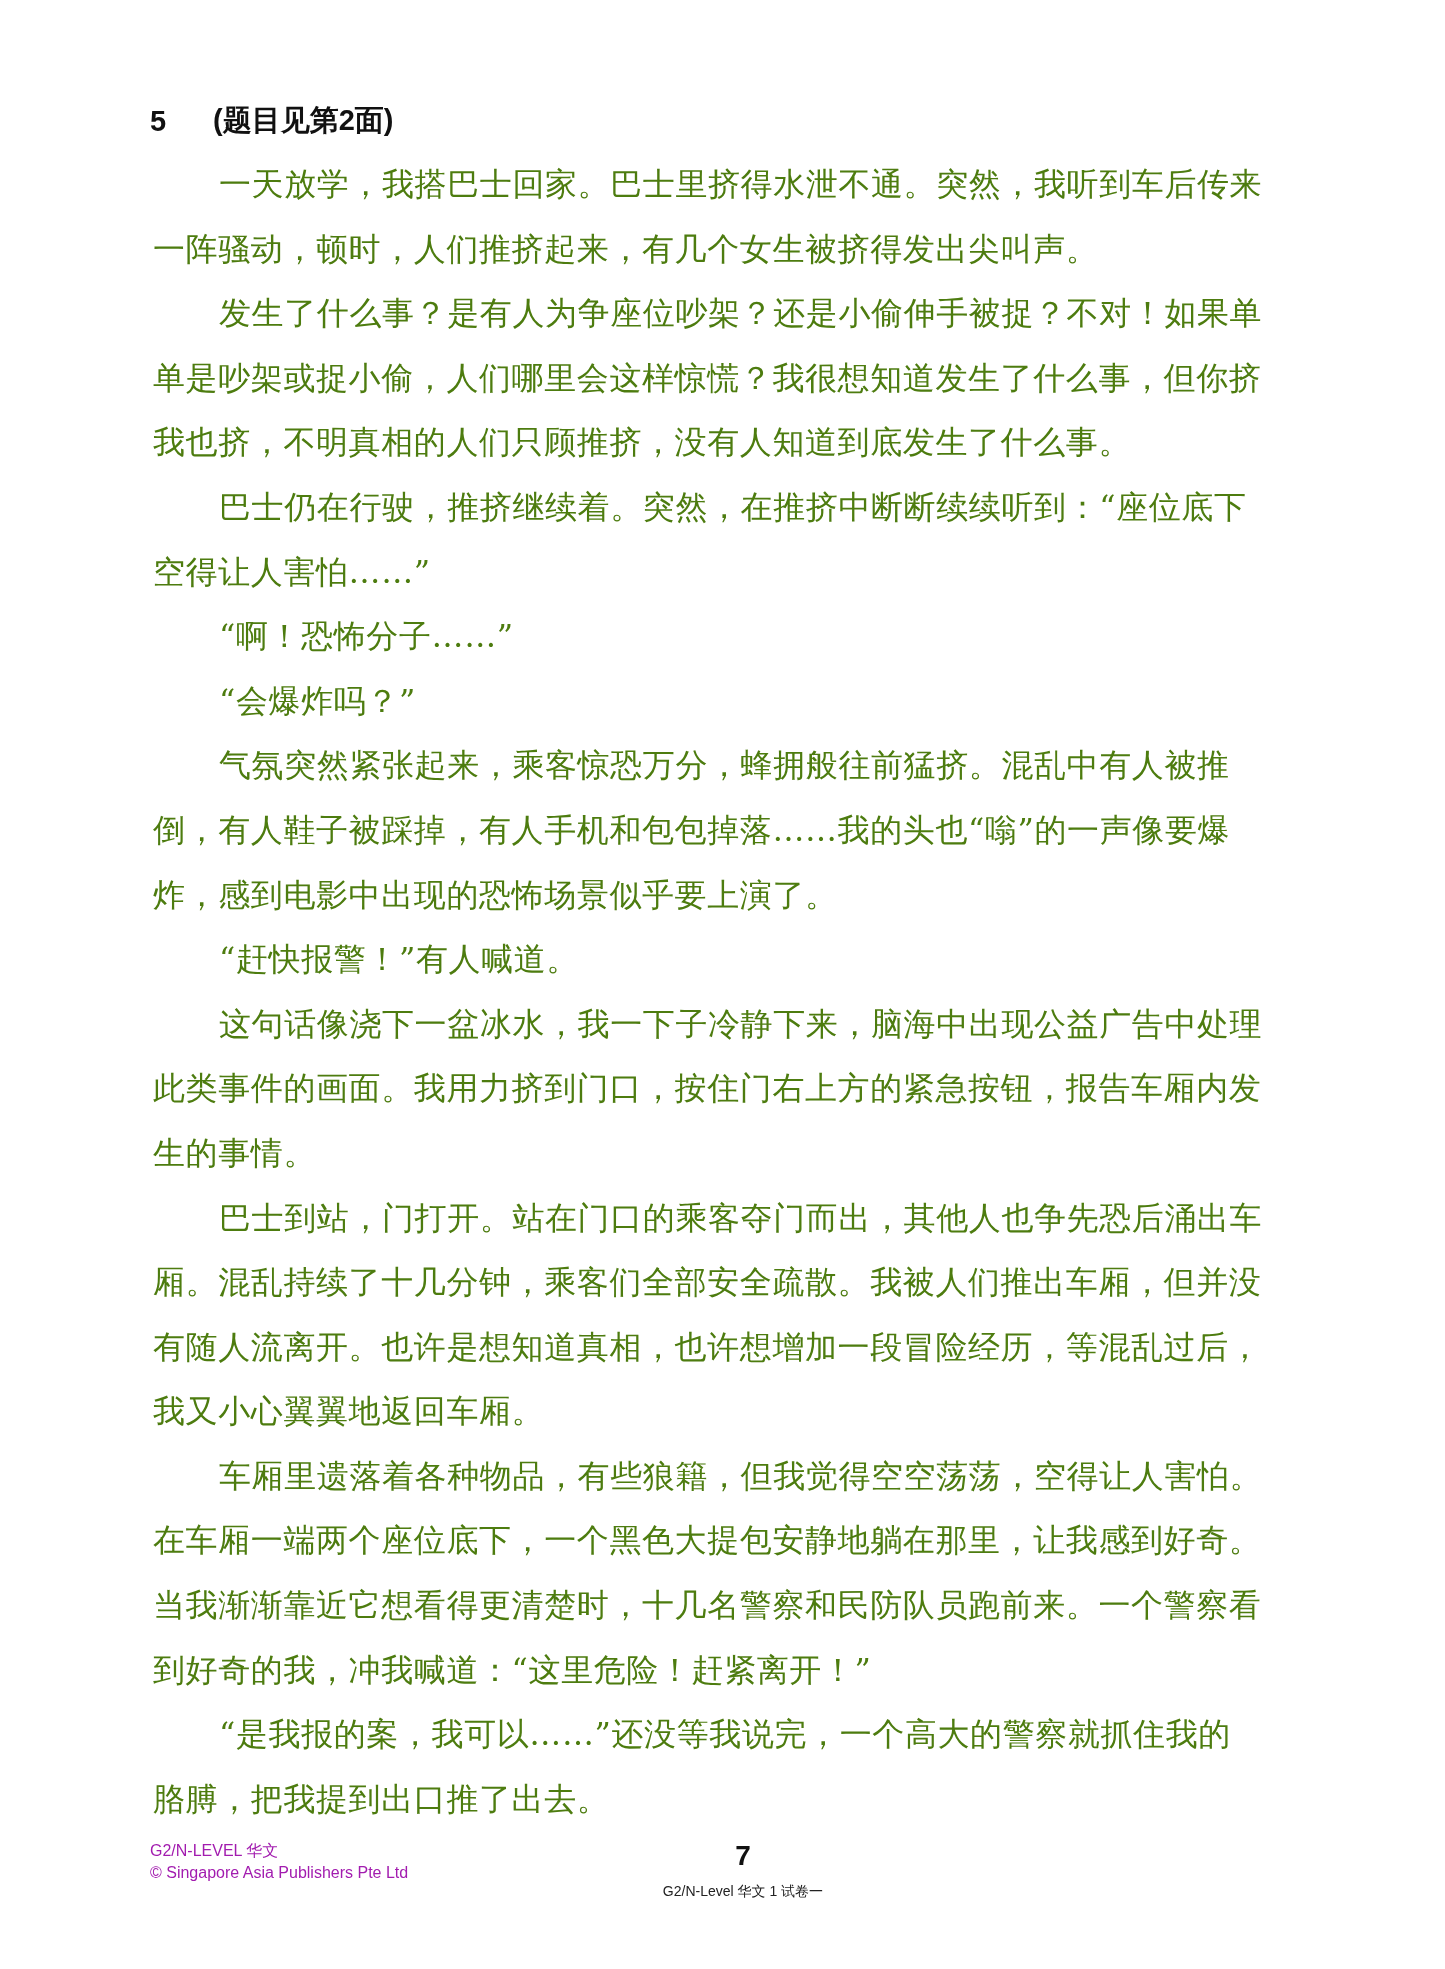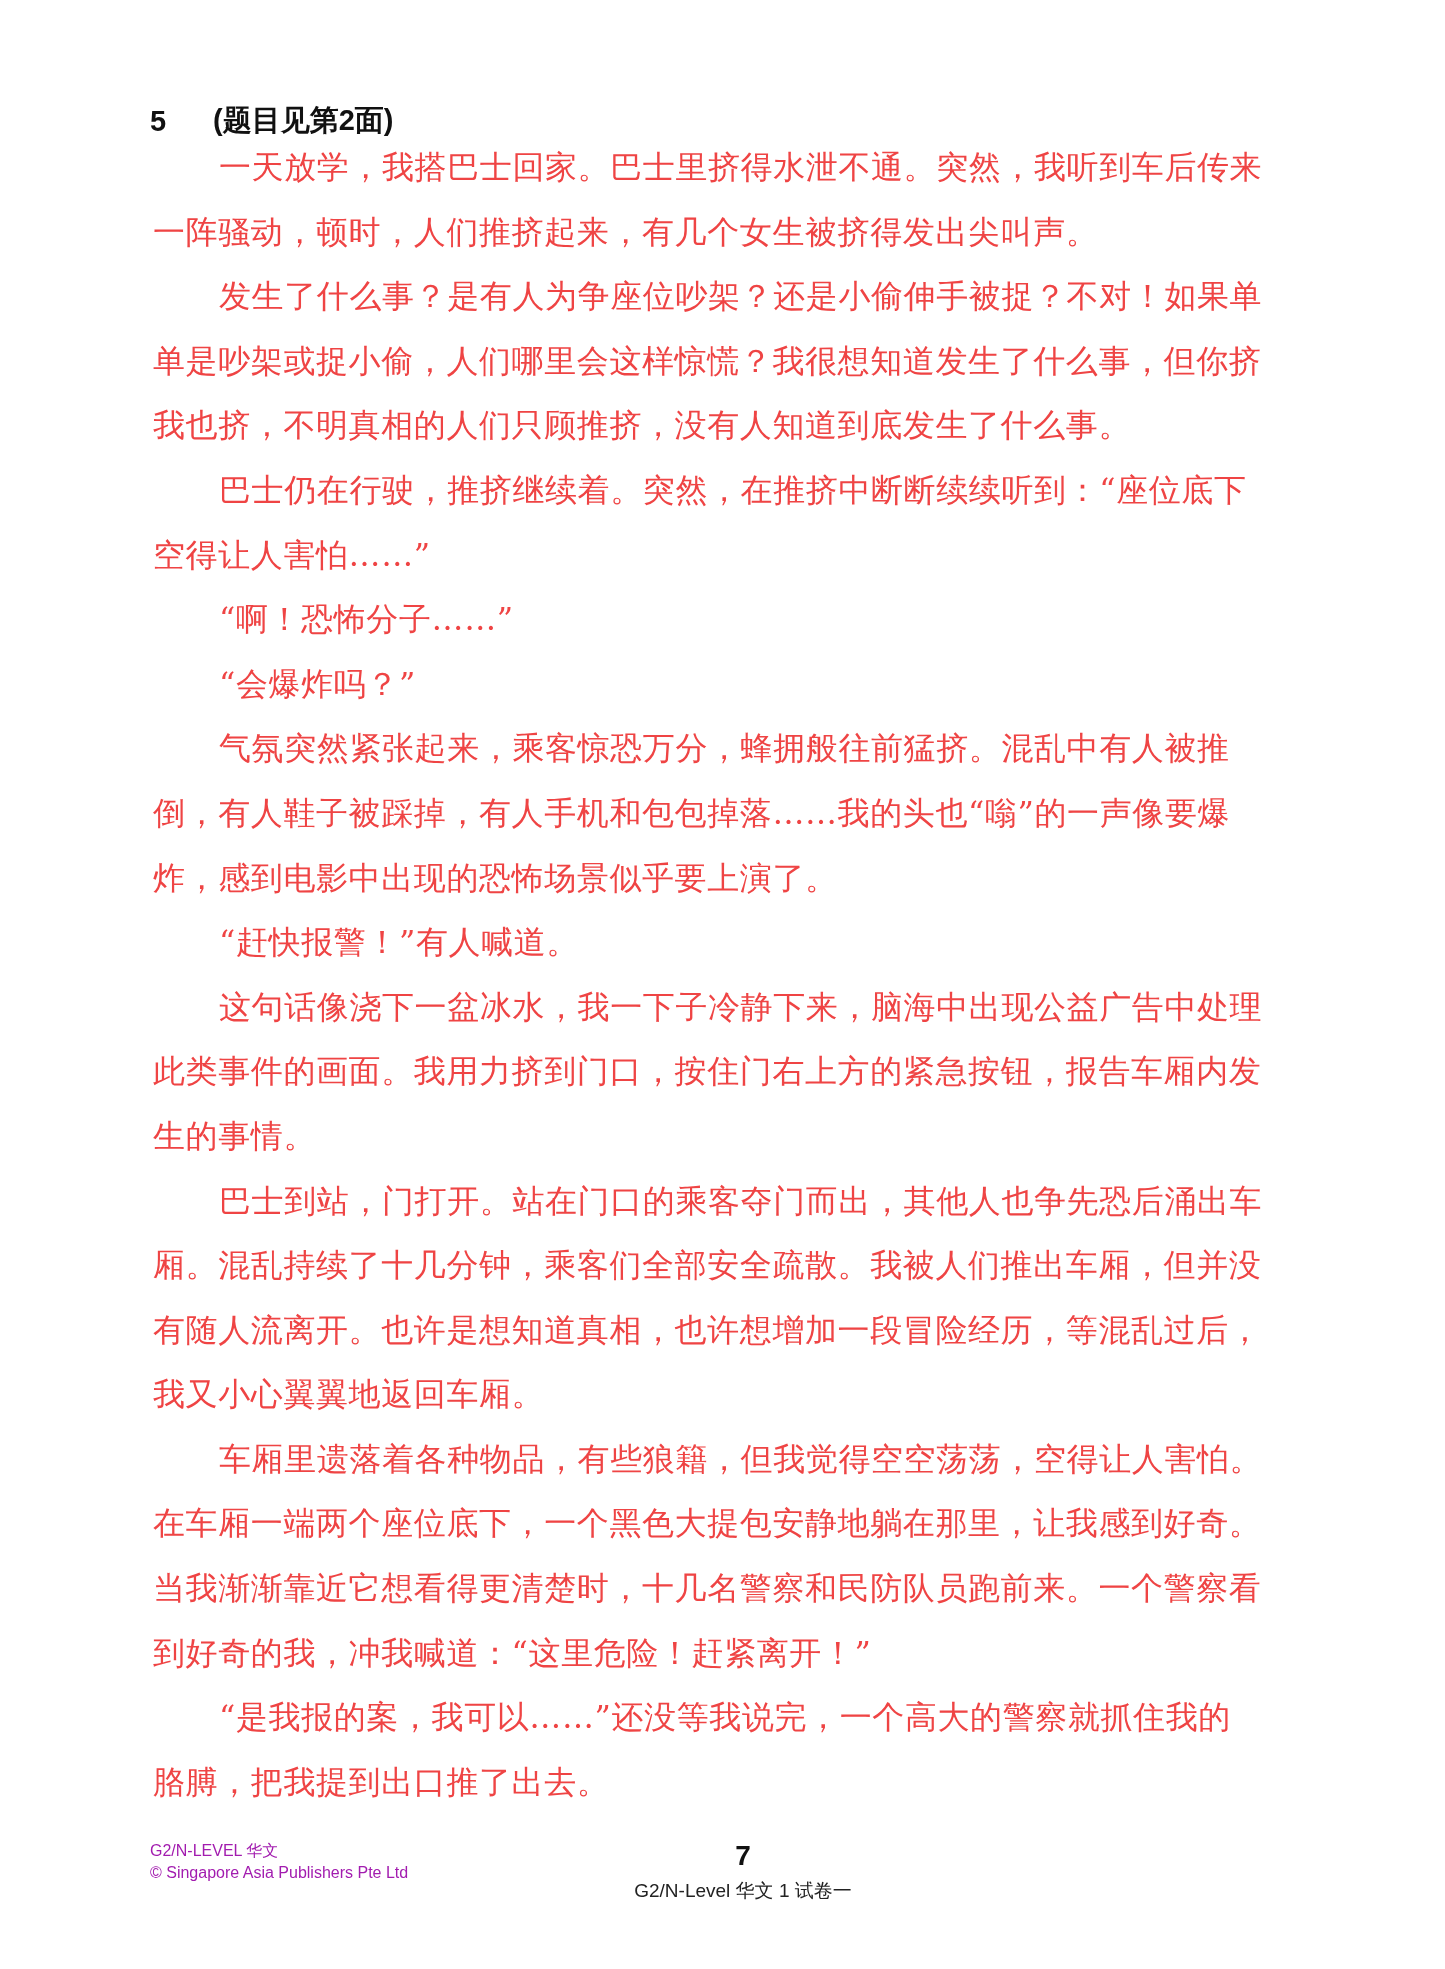--- a/index.html
+++ b/index.html
@@ -1,27 +1,27 @@
 <!DOCTYPE html>
 <html><head>
 <meta charset="utf-8">
 <style>
   html, body { margin: 0; padding: 0; background: #ffffff; }
   body { width: 1445px; height: 1969px; position: relative; overflow: hidden; color: #1a1a1a; }
   .page { position: absolute; left: 0; top: 0; width: 1445px; height: 1969px; background: #ffffff; }
   .question-header { position: absolute; left: 150px; top: 103px; height: 36px; display: flex; align-items: center; font-family: "Liberation Sans", "DejaVu Sans", sans-serif; font-weight: bold; font-size: 29px; color: #111; }
   .q-num { width: 63px; }
   .q-title { font-weight: bold; letter-spacing: 0px; text-align: right; }
-  .body-text { position: absolute; left: 153px; top: 145px; width: 1190px; font-family: "DejaVu Serif", "Liberation Serif", serif; font-size: 32px; color: #ef4444; }
+  .body-text { position: absolute; left: 153px; top: 162px; width: 1190px; font-family: "DejaVu Serif", "Liberation Serif", serif; font-size: 32px; color: #4d7c0f; }
   .line { height: 64.6px; line-height: 44px; white-space: nowrap; letter-spacing: 0.6px; }
   .line.indent { padding-left: 66px; }
   .footer-left { position: absolute; left: 150px; top: 1840px; font-family: "Liberation Sans", "DejaVu Sans", sans-serif; font-size: 16px; color: #a21caf; line-height: 22px; }
   .footer-center { position: absolute; left: 540px; width: 406px; top: 1840px; text-align: center; font-family: "Liberation Sans", "DejaVu Sans", sans-serif; color: #222; }
   .page-num { font-size: 28px; font-weight: bold; line-height: 32px; color: #111; }
-  .paper-label { font-size: 19px; line-height: 26px; margin-top: 6px; }
+  .paper-label { font-size: 14px; line-height: 26px; margin-top: 6px; }
 </style>
 </head>
 <body>
 
 <div class="page">
 
   <div class="question-header">
     <span class="q-num">5</span>
     <span class="q-title">(题目见第2面)</span>
   </div>

